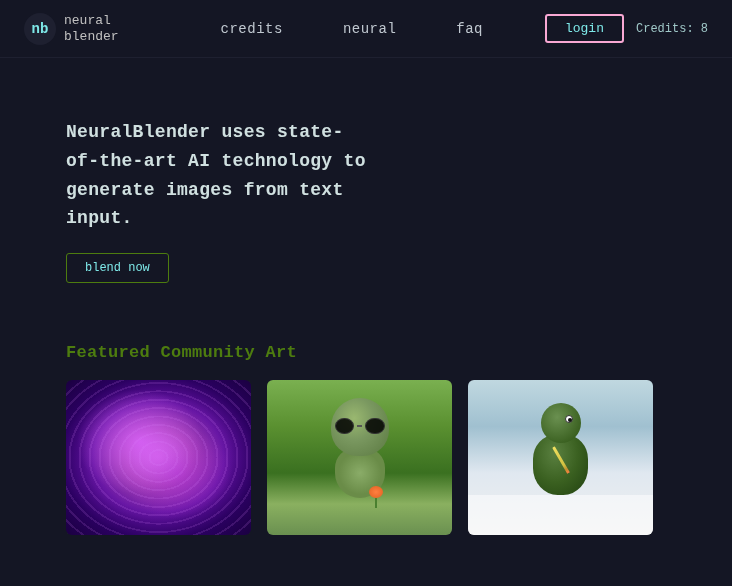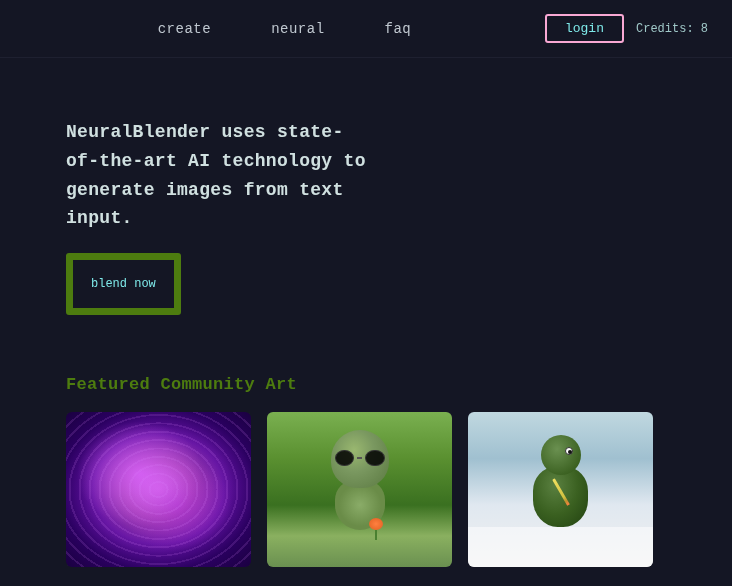--- a/index.html
+++ b/index.html
@@ -105,23 +105,23 @@
       font-size: 18px;
       line-height: 1.6;
       color: #d0e0e0;
       font-weight: bold;
       letter-spacing: 0.3px;
     }
 
     .blend-btn {
       margin-top: 20px;
       background: transparent;
-      border: 7px solid #4d7c0f;
+      border: 1px solid #4d7c0f;
       color: #7ee8e8;
-      padding: 17px 18px;
+      padding: 7px 18px;
       font-family: 'Courier New', Courier, monospace;
       font-size: 12px;
       cursor: pointer;
       border-radius: 3px;
     }
 
     
     .featured-section {
       padding: 20px 24px 30px 66px;
     }
@@ -338,23 +338,32 @@
       right: 0;
       height: 40px;
       background: rgba(255,255,255,0.5);
       border-radius: 0;
     }
   </style>
 </head>
 <body>
 
 <nav>
+  <div class="logo-area">
+    <div class="logo-icon">
+      <span>nb</span>
+    </div>
+    <div class="logo-text">
+      <span>neural</span>
+      <span>blender</span>
+    </div>
+  </div>
 
   <div class="nav-links">
-    <a href="#">create</a>
+    <a href="#">credits</a>
     <a href="#">neural</a>
     <a href="#">faq</a>
   </div>
 
   <div class="nav-right">
     <button class="login-btn">login</button>
     <span class="credits-badge">Credits: 8</span>
   </div>
 </nav>
 

